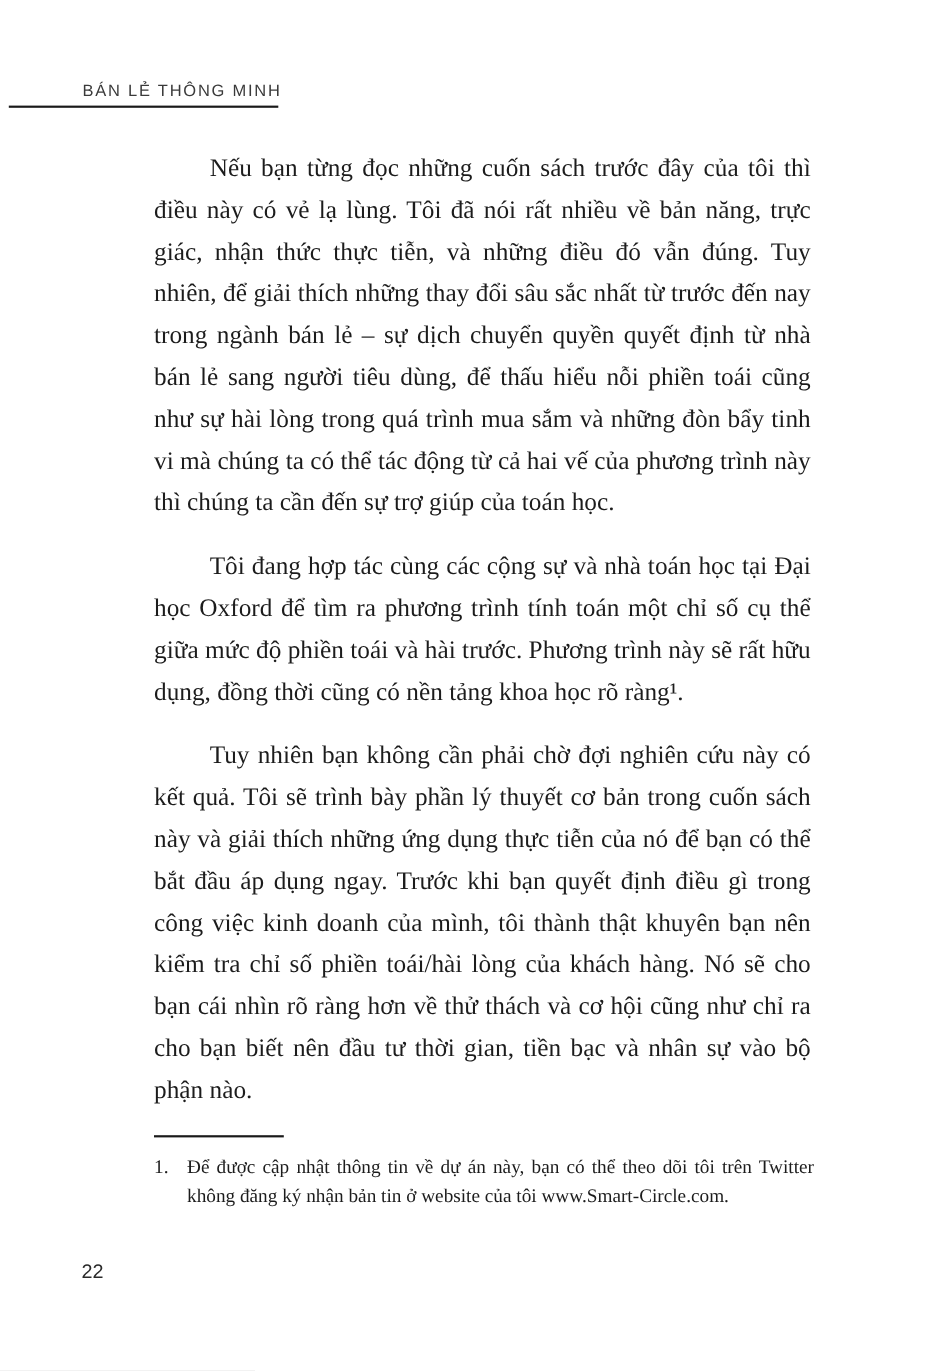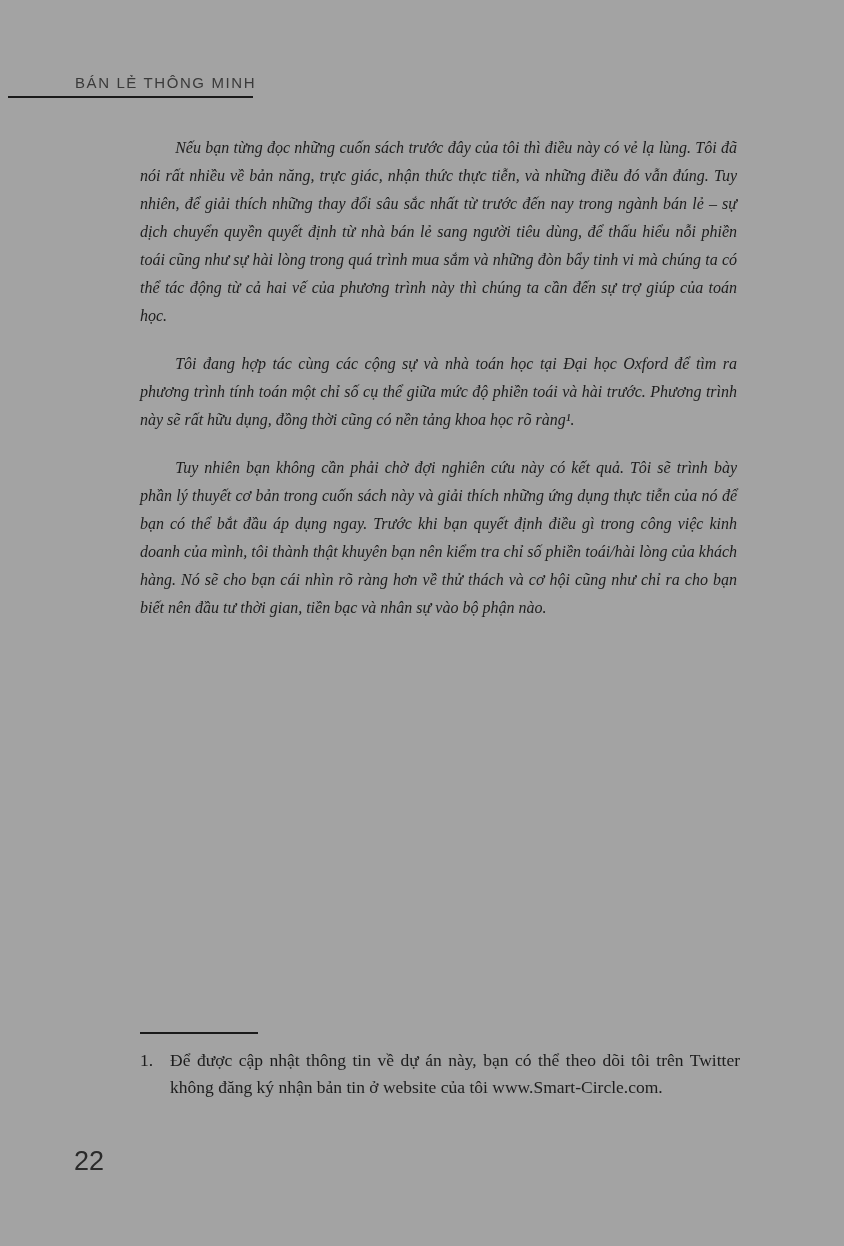--- a/index.html
+++ b/index.html
@@ -5,21 +5,21 @@
   html, body {
     margin: 0;
     padding: 0;
     background: #e8e8e8;
   }
   .page {
     position: relative;
     width: 844px;
     height: 1246px;
     margin: 0 auto;
-    background: #a3a3a3;
+    background: #ffffff;
     font-family: "Liberation Serif", serif;
     color: #1c1c1c;
     overflow: hidden;
   }
   .running-header {
     position: absolute;
     left: 75px;
     top: 74px;
     font-family: "Liberation Sans", sans-serif;
     font-size: 15px;
@@ -33,24 +33,23 @@
     top: 96px;
     width: 245px;
     height: 2px;
     background: #1a1a1a;
   }
   .body-text {
     position: absolute;
     left: 140px;
     top: 134px;
     width: 597px;
-    font-size: 16px;
-    line-height: 28px;
+    font-size: 23px;
+    line-height: 38px;
     text-align: justify;
-    font-style: italic;
   }
   .body-text p {
     margin: 0 0 20px 0;
     text-indent: 2.2em;
   }
   .footnote {
     position: absolute;
     left: 140px;
     top: 1032px;
     width: 600px;
@@ -72,21 +71,21 @@
   }
   .footnote-text {
     flex: 1;
     text-align: justify;
   }
   .page-number {
     position: absolute;
     left: 74px;
     top: 1146px;
     font-family: "Liberation Sans", sans-serif;
-    font-size: 27px;
+    font-size: 18px;
     color: #2a2a2a;
   }
 </style>
 </head>
 <body>
 
 <div class="page">
 
   <div class="running-header">BÁN LẺ THÔNG MINH</div>
 

